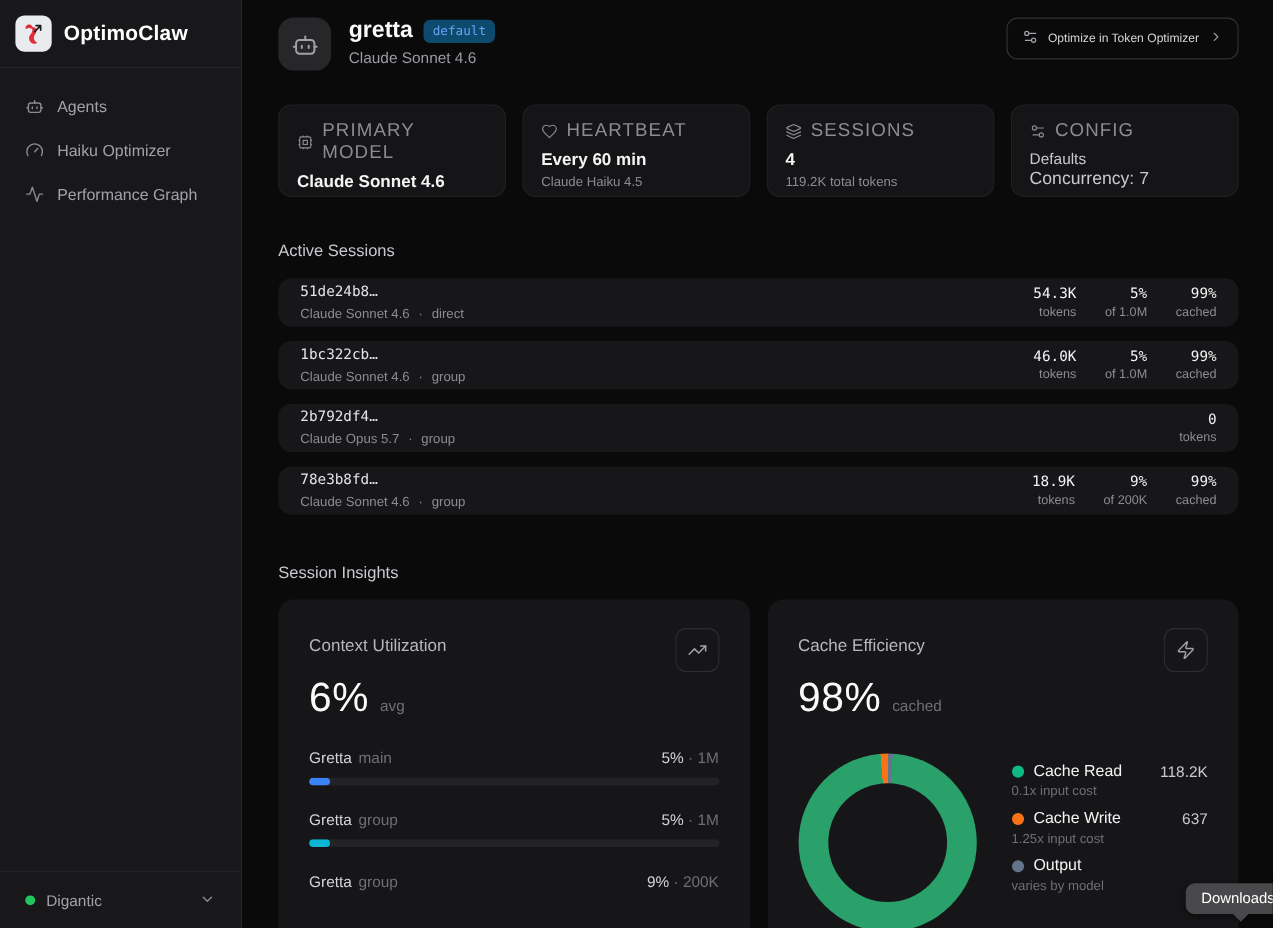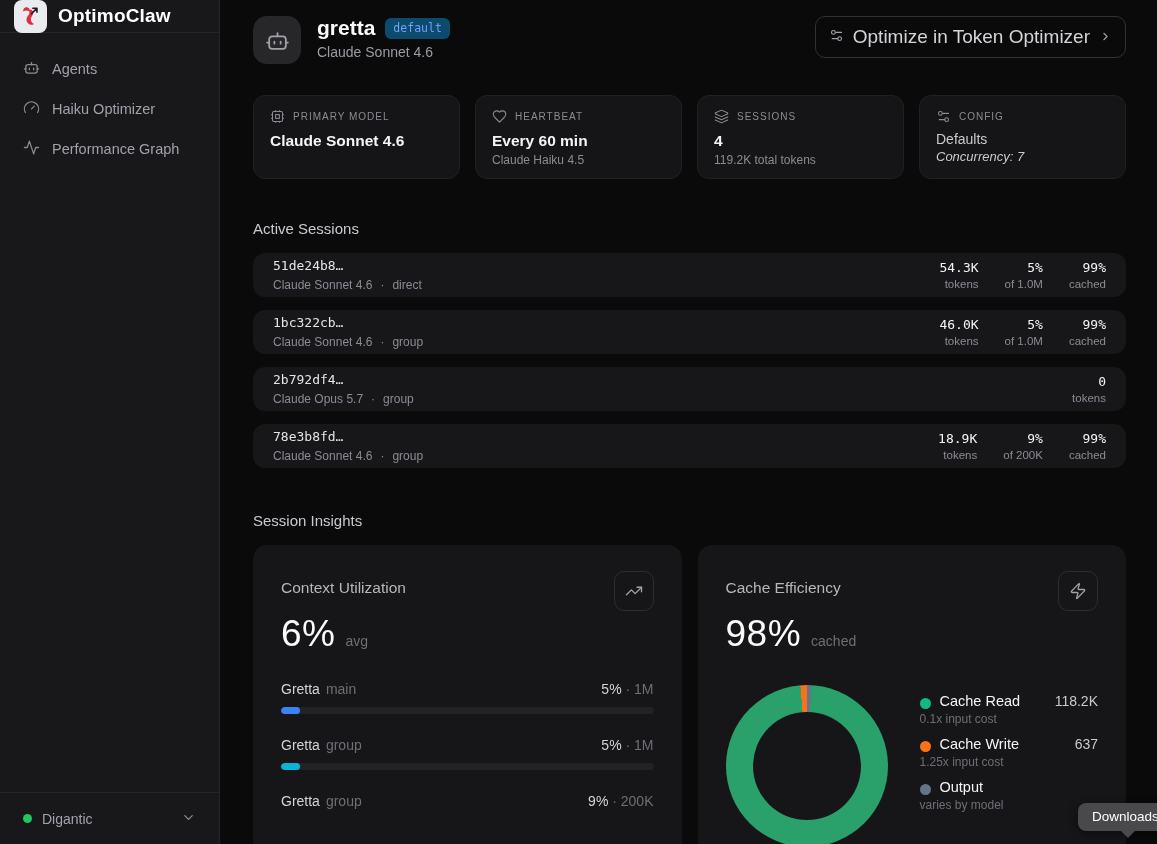--- a/index.html
+++ b/index.html
@@ -11,21 +11,21 @@
     position:relative;
   }
 
   
   .sidebar {
     position:absolute; left:0; top:0; bottom:0; width:220px;
     background:#18181b; border-right:1px solid #26262a;
     display:flex; flex-direction:column;
   }
   .logo-row {
-    height:33px; display:flex; align-items:center; gap:11px;
+    height:62px; display:flex; align-items:center; gap:11px;
     padding:0 14px; border-bottom:1px solid #26262a;
   }
   .logo-badge {
     width:33px; height:33px; border-radius:8px; background:#e9ebee;
     display:flex; align-items:center; justify-content:center; flex:0 0 auto;
   }
   .brand-name { font-size:19px; font-weight:700; color:#fff; letter-spacing:0.2px; }
   .nav { padding:16px 0; }
   .nav-item {
     height:40px; display:flex; align-items:center; gap:12px;
@@ -53,33 +53,33 @@
   .title-row { display:flex; align-items:center; gap:10px; }
   .page-title { font-size:21px; font-weight:700; color:#fafafa; }
   .badge {
     font-family:"DejaVu Sans Mono", monospace; font-size:11.5px;
     color:#6ea1f7; background:#0c4a6e; border-radius:6px; padding:3px 8px 4px;
   }
   .page-subtitle { margin-top:4px; font-size:14px; color:#9b9ba3; }
   .optimize-btn {
     display:flex; align-items:center; gap:9px; padding:9px 13px;
     border:1px solid #313137; border-radius:10px; background:transparent;
-    color:#d4d4d8; font-size:19px; font-family:inherit; cursor:pointer;
+    color:#d4d4d8; font-size:11px; font-family:inherit; cursor:pointer;
   }
   .optimize-btn svg { color:#a1a1aa; }
 
   
   .stats-grid { margin-top:31px; display:grid; grid-template-columns:repeat(4,1fr); gap:15px; }
   .stat-card { background:#151517; border:1px solid #212125; border-radius:12px; padding:13px 16px; height:84px; }
   .stat-label { display:flex; align-items:center; gap:8px; color:#8b8b94; }
-  .stat-label span { font-size:10px; letter-spacing:1px; font-weight:500; }
+  .stat-label span { font-size:17px; letter-spacing:1px; font-weight:500; }
   .stat-value { margin-top:8px; font-size:15.5px; font-weight:700; color:#f4f4f5; }
   .stat-sub { margin-top:3px; font-size:12px; color:#8b8b94; }
   .stat-card.muted .stat-value { font-weight:400; font-size:14px; color:#c9c9cf; margin-top:7px; }
-  .stat-card.muted .stat-sub { font-size:13px; color:#c9c9cf; margin-top:2px;font-style:italic; }
+  .stat-card.muted .stat-sub { font-size:16px; color:#c9c9cf; margin-top:2px; }
 
   
   .section-heading { margin-top:41px; font-size:15px; color:#c9c9cf; }
   .session-list { margin-top:16px; display:flex; flex-direction:column; gap:13px; }
   .session-row {
     background:#17171a; border-radius:12px; padding:9px 20px; height:44px;
     display:flex; justify-content:space-between; align-items:center; cursor:pointer;
   }
   .session-id { font-family:"DejaVu Sans Mono", monospace; font-size:13px; color:#e4e4e7; }
   .session-meta { margin-top:5px; font-size:12px; color:#8b8b94; display:flex; gap:8px; align-items:center; }
@@ -114,21 +114,21 @@
 
   .cache-body { margin-top:30px; display:flex; gap:32px; }
   .donut-wrap { width:162px; height:162px; position:relative; flex:0 0 auto; }
   .donut { width:162px; height:162px; border-radius:50%; }
   .donut-hole {
     position:absolute; left:27px; top:27px; width:108px; height:108px;
     border-radius:50%; background:#161618;
   }
   .legend { flex:1; padding-top:8px; }
   .legend-row { margin-bottom:10px; }
-  .legend-main { display:flex; align-items:flex-end; gap:9px; }
+  .legend-main { display:flex; align-items:center; gap:9px; }
   .legend-dot { width:11px; height:11px; border-radius:50%; flex:0 0 auto; }
   .legend-label { font-size:14.5px; color:#f4f4f5; }
   .legend-value { margin-left:auto; font-size:14px; color:#c9c9cf; }
   .legend-sub { text-align:left; font-size:12px; color:#6e6e77; margin-top:3px; }
 
   
   .dl-tooltip {
     position:absolute; left:1078px; top:803px; height:28px; width:110px;
     background:#49494c; border-radius:8px; color:#fff; font-size:13.5px;
     line-height:28px; padding-left:14px; z-index:50;

